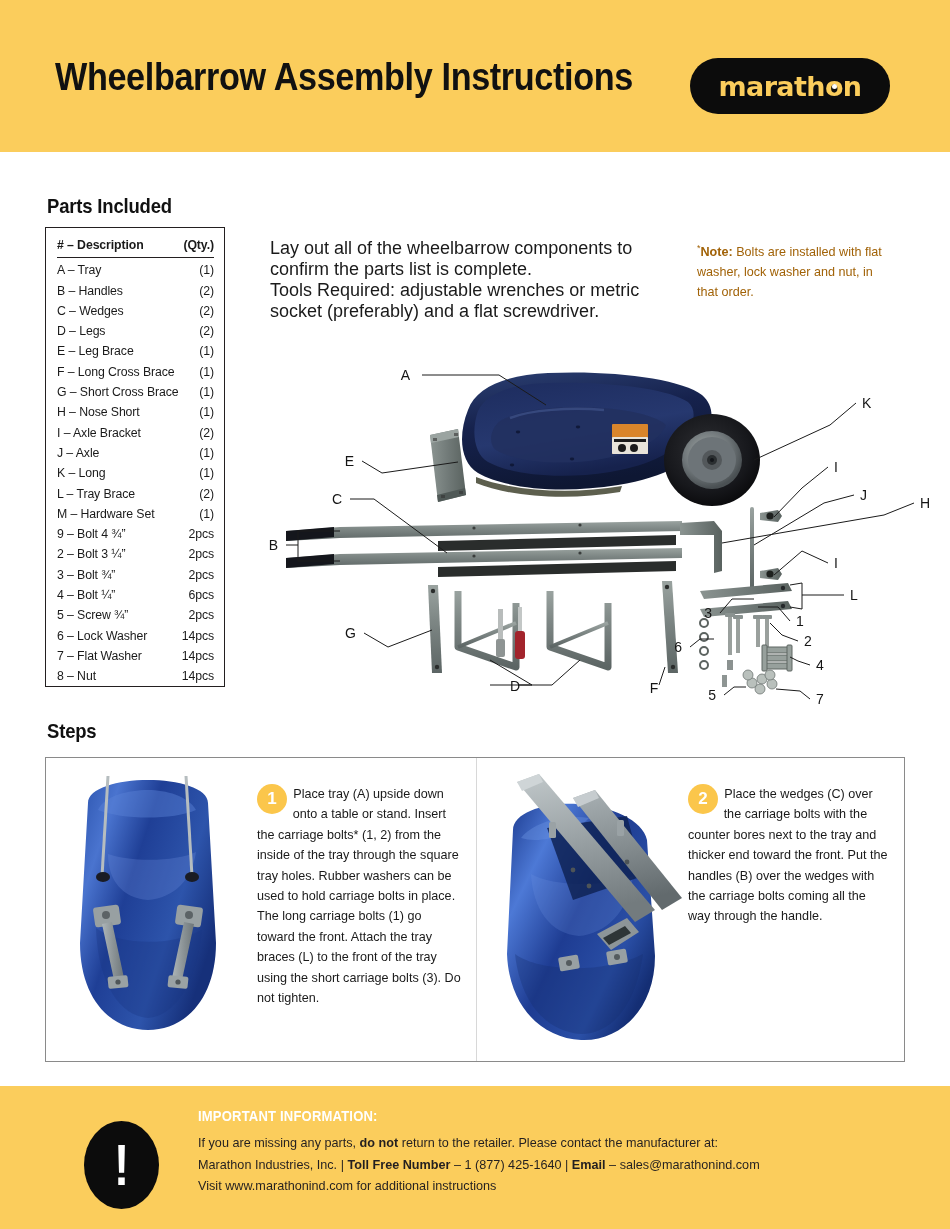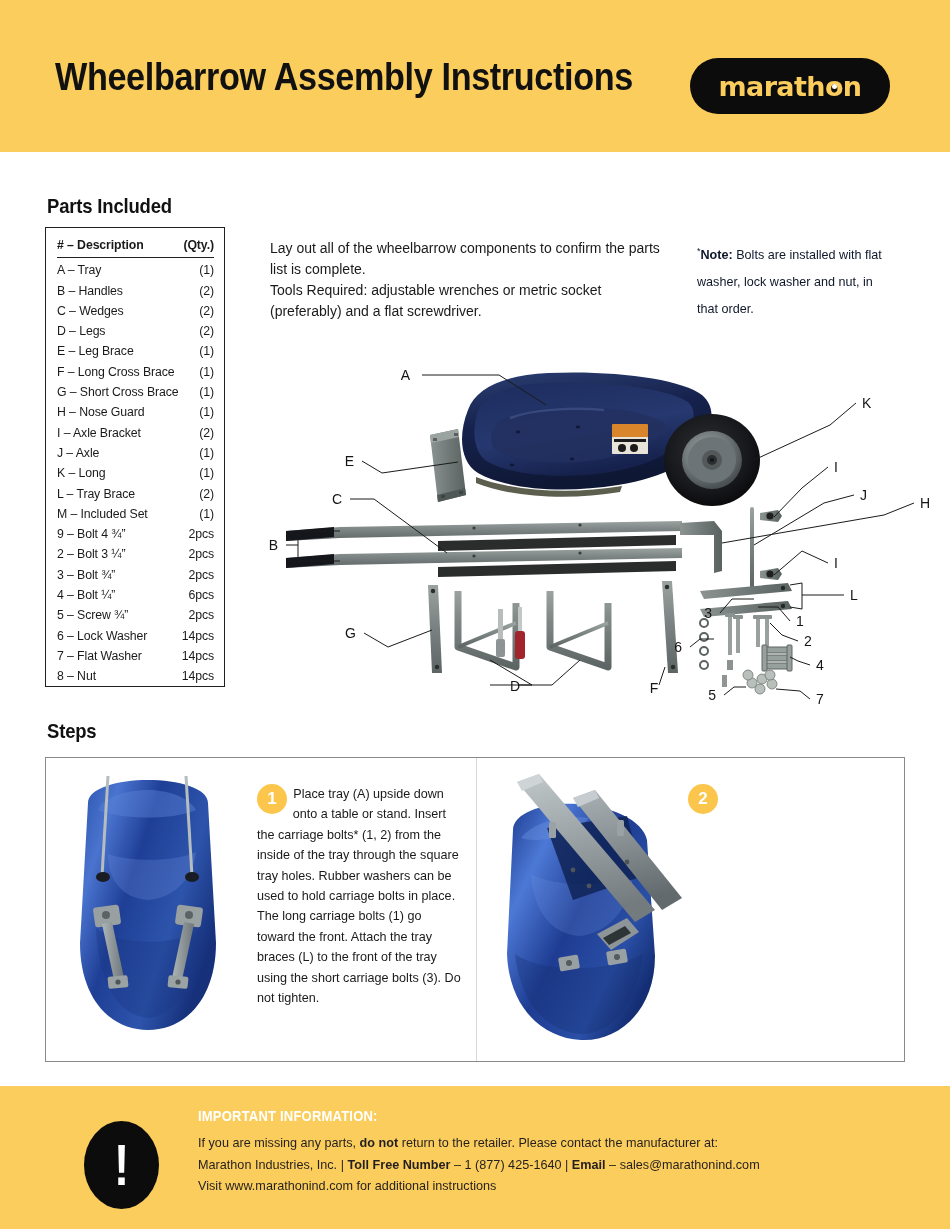--- a/index.html
+++ b/index.html
@@ -108,32 +108,32 @@
   }
   .parts-row .qty { text-align: right; white-space: nowrap; padding-left: 6px; }
   .parts-row .desc { white-space: nowrap; }
   .parts-row .qty.hw { padding-right: 0px; }
 
   
   .intro {
     position: absolute;
     left: 270px; top: 238px;
     width: 400px;
-    font-size: 14px;
+    font-size: 18px;
     line-height: 21px;
     color: #1a1a1a;
   }
   .intro b { font-weight: normal; }
   .note {
     position: absolute;
     left: 697px; top: 238px;
     width: 200px;
     font-size: 12.6px;
-    line-height: 27px;
-    color: #0f172a;
+    line-height: 20px;
+    color: #a16207;
   }
   .note b { font-weight: bold; }
   .note .star { font-size: 9px; vertical-align: super; }
 
   
   .diagram {
     position: absolute;
     left: 262px; top: 355px;
     width: 672px; height: 350px;
     background: #ffffff;
@@ -285,41 +285,41 @@
       </div>
     <div class="parts-row">
         <span class="desc">F – Long Cross Brace</span>
         <span class="qty">(1)</span>
       </div>
     <div class="parts-row">
         <span class="desc">G – Short Cross Brace</span>
         <span class="qty">(1)</span>
       </div>
     <div class="parts-row">
-        <span class="desc">H – Nose Guard</span>
+        <span class="desc">H – Nose Short</span>
         <span class="qty">(1)</span>
       </div>
     <div class="parts-row">
         <span class="desc">I – Axle Bracket</span>
         <span class="qty">(2)</span>
       </div>
     <div class="parts-row">
         <span class="desc">J – Axle</span>
         <span class="qty">(1)</span>
       </div>
     <div class="parts-row">
         <span class="desc">K – Long</span>
         <span class="qty">(1)</span>
       </div>
     <div class="parts-row">
         <span class="desc">L – Tray Brace</span>
         <span class="qty">(2)</span>
       </div>
     <div class="parts-row">
-        <span class="desc">M – Included Set</span>
+        <span class="desc">M – Hardware Set</span>
         <span class="qty">(1)</span>
       </div>
     <div class="parts-row">
         <span class="desc">9 – Bolt 4  ¾”</span>
         <span class="qty hw">2pcs</span>
       </div>
     <div class="parts-row">
         <span class="desc">2 – Bolt 3  ¼”</span>
         <span class="qty hw">2pcs</span>
       </div>
@@ -690,20 +690,21 @@
           <rect x="140" y="62" width="7" height="16" rx="1.5" fill="#9aa2a5"></rect>
 
           <rect x="82" y="198" width="20" height="14" rx="2" fill="#98a0a3" transform="rotate(-10 92 205)"></rect>
           <circle cx="92" cy="205" r="3" fill="#545b5e"></circle>
           <rect x="130" y="192" width="20" height="14" rx="2" fill="#98a0a3" transform="rotate(-10 140 199)"></rect>
           <circle cx="140" cy="199" r="3" fill="#545b5e"></circle>
         </svg>
       </div>
       <div class="step-text">
         <span class="step-num">2</span>
+        <span>Place the wedges (C) over the carriage bolts with the counter bores next to the tray and thicker end toward the front.  Put the handles (B) over the wedges with the carriage bolts coming all the way through the handle.</span>
       </div>
     </div>
   </div>
 
   <div class="footer">
     <div class="footer-badge">
       <span class="footer-bang">!</span>
     </div>
   </div>
   <div class="footer-heading">IMPORTANT INFORMATION:</div>

